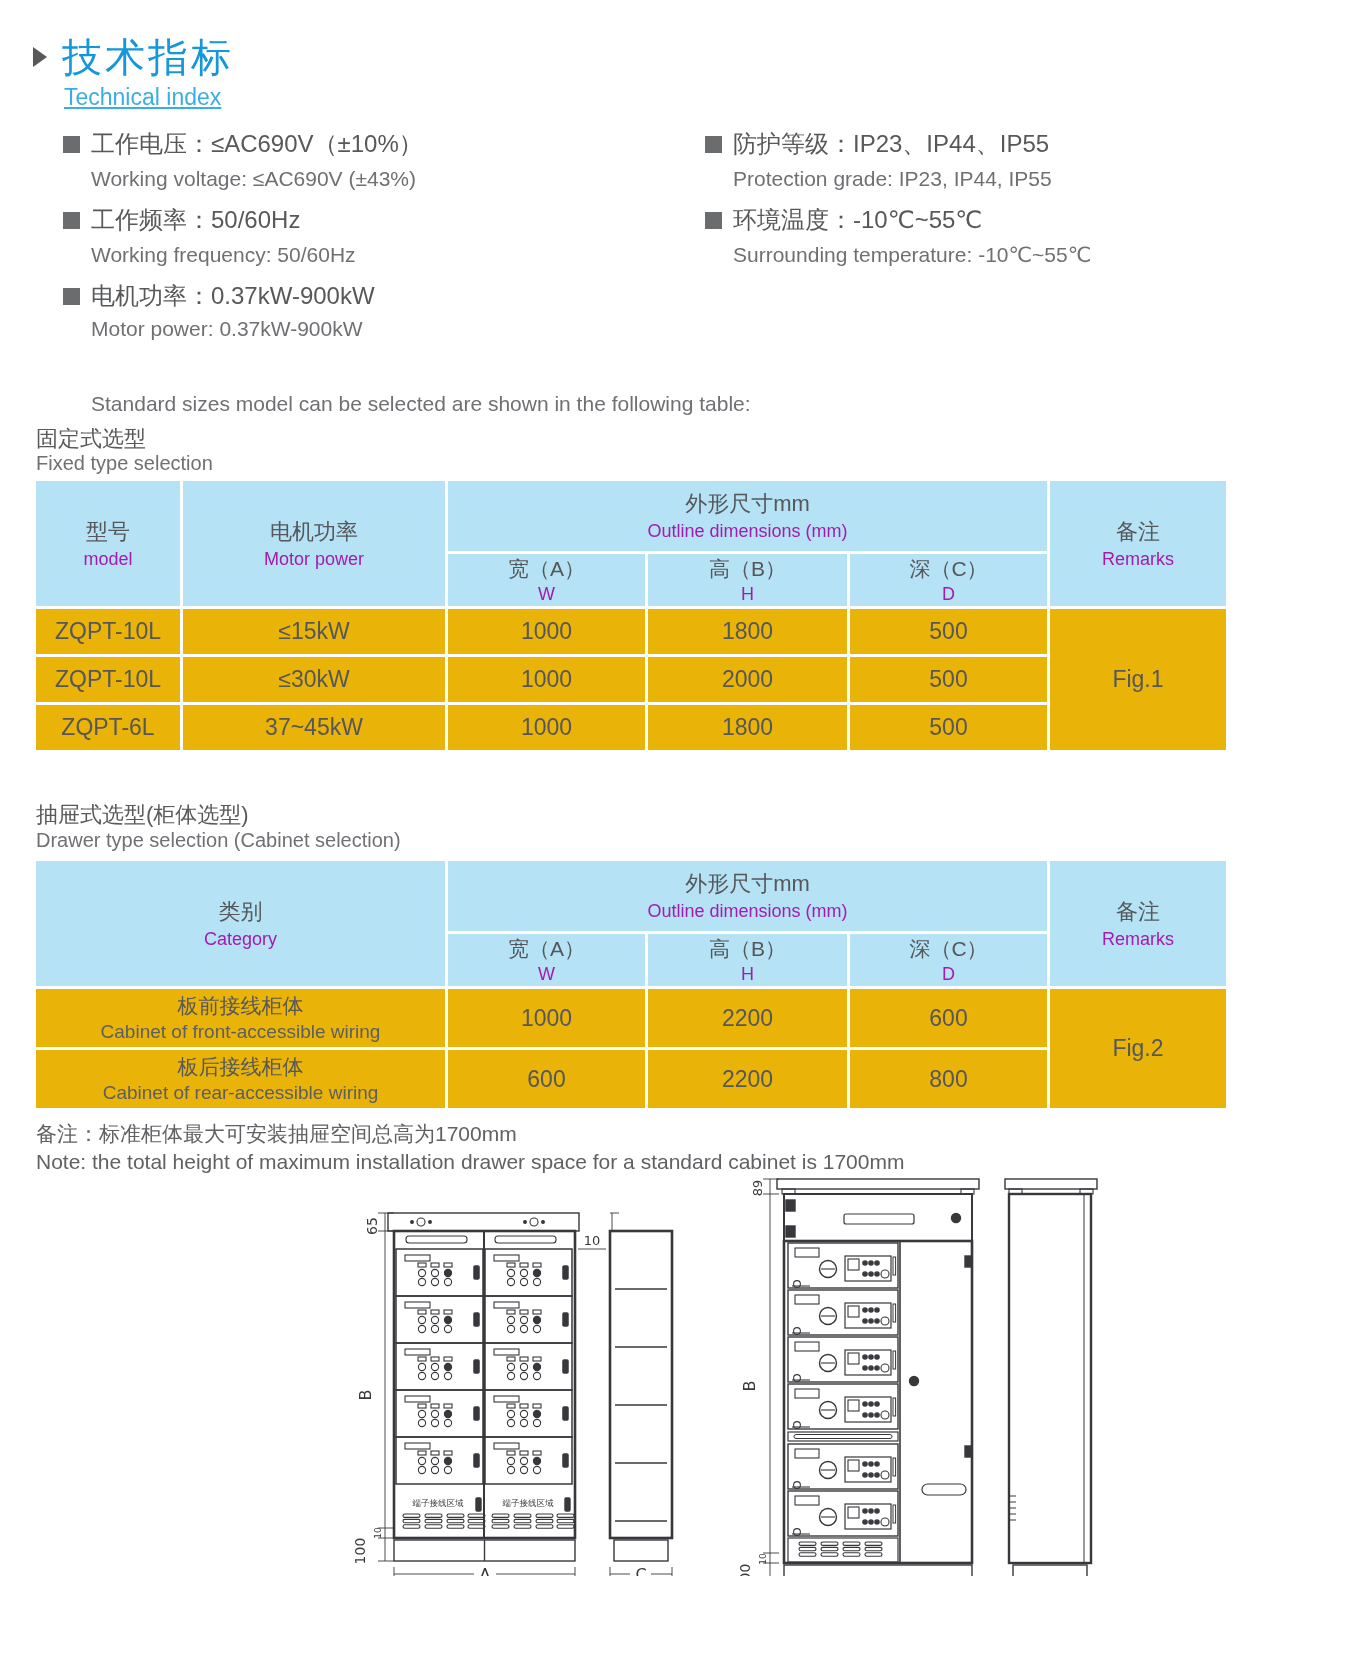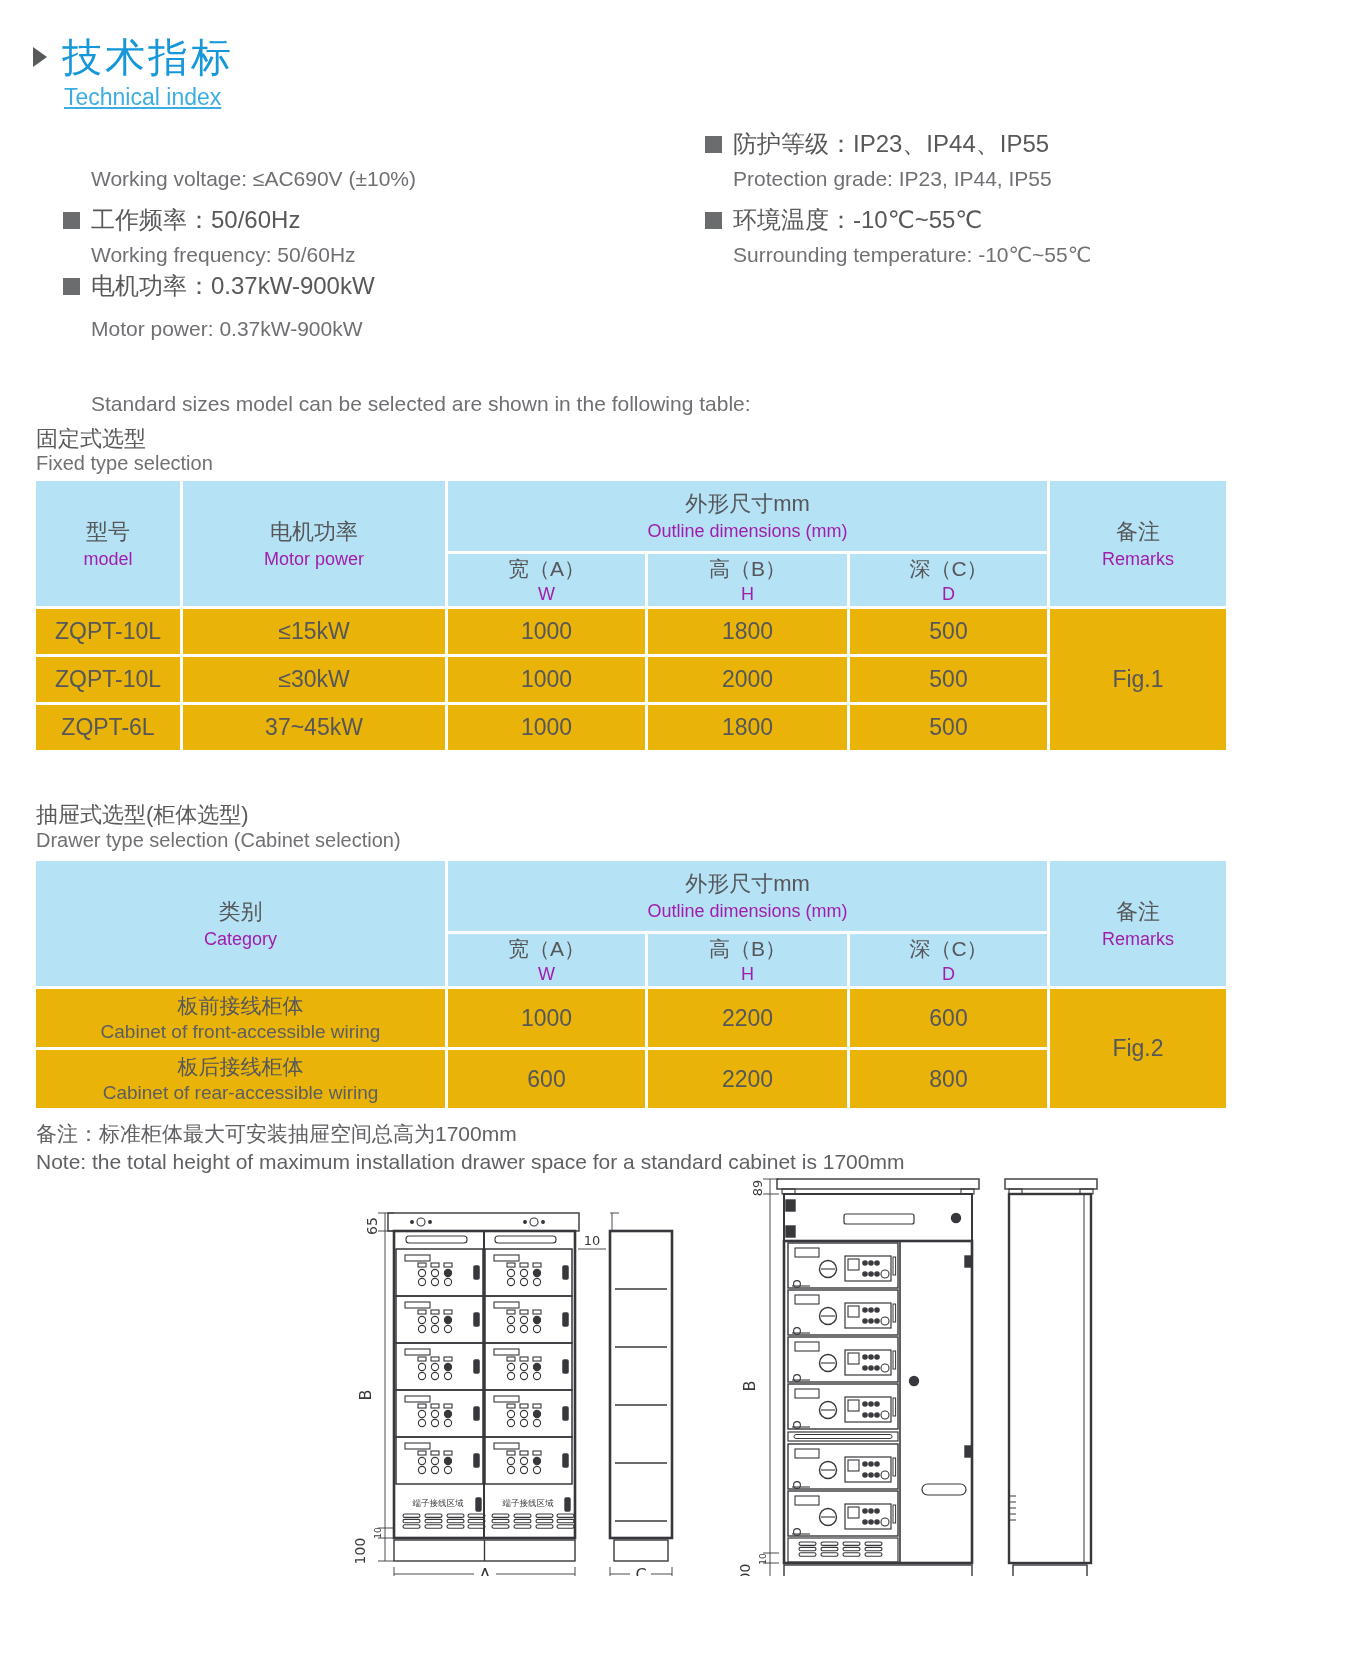--- a/index.html
+++ b/index.html
@@ -35,26 +35,27 @@
 </style>
 </head>
 <body>
 
 <div class="page">
 
   <span class="tri"></span>
   <div class="title-cn">技术指标</div>
   <div class="title-en">Technical index</div>
 
-  <div class="spec-en" style="left:91px;top:167px">Working voltage: ≤AC690V (±10%)</div>
+  <div class="spec-cn" style="left:63px;top:128px"><span class="sq"></span><span>工作电压：≤AC690V（±10%）</span></div>
+  <div class="spec-en" style="left:91px;top:167px">Working voltage: ≤AC690V (±43%)</div>
 
   <div class="spec-cn" style="left:63px;top:204px"><span class="sq"></span><span>工作频率：50/60Hz</span></div>
   <div class="spec-en" style="left:91px;top:243px">Working frequency: 50/60Hz</div>
 
-  <div class="spec-cn" style="left:63px;top:270px"><span class="sq"></span><span>电机功率：0.37kW-900kW</span></div>
+  <div class="spec-cn" style="left:63px;top:280px"><span class="sq"></span><span>电机功率：0.37kW-900kW</span></div>
   <div class="spec-en" style="left:91px;top:317px">Motor power: 0.37kW-900kW</div>
 
   <div class="spec-cn" style="left:705px;top:128px"><span class="sq"></span><span>防护等级：IP23、IP44、IP55</span></div>
   <div class="spec-en" style="left:733px;top:167px">Protection grade: IP23, IP44, IP55</div>
 
   <div class="spec-cn" style="left:705px;top:204px"><span class="sq"></span><span>环境温度：-10℃~55℃</span></div>
   <div class="spec-en" style="left:733px;top:243px">Surrounding temperature: -10℃~55℃</div>
 
   <div class="spec-en" style="left:91px;top:392px">Standard sizes model can be selected are shown in the following table:</div>
 

